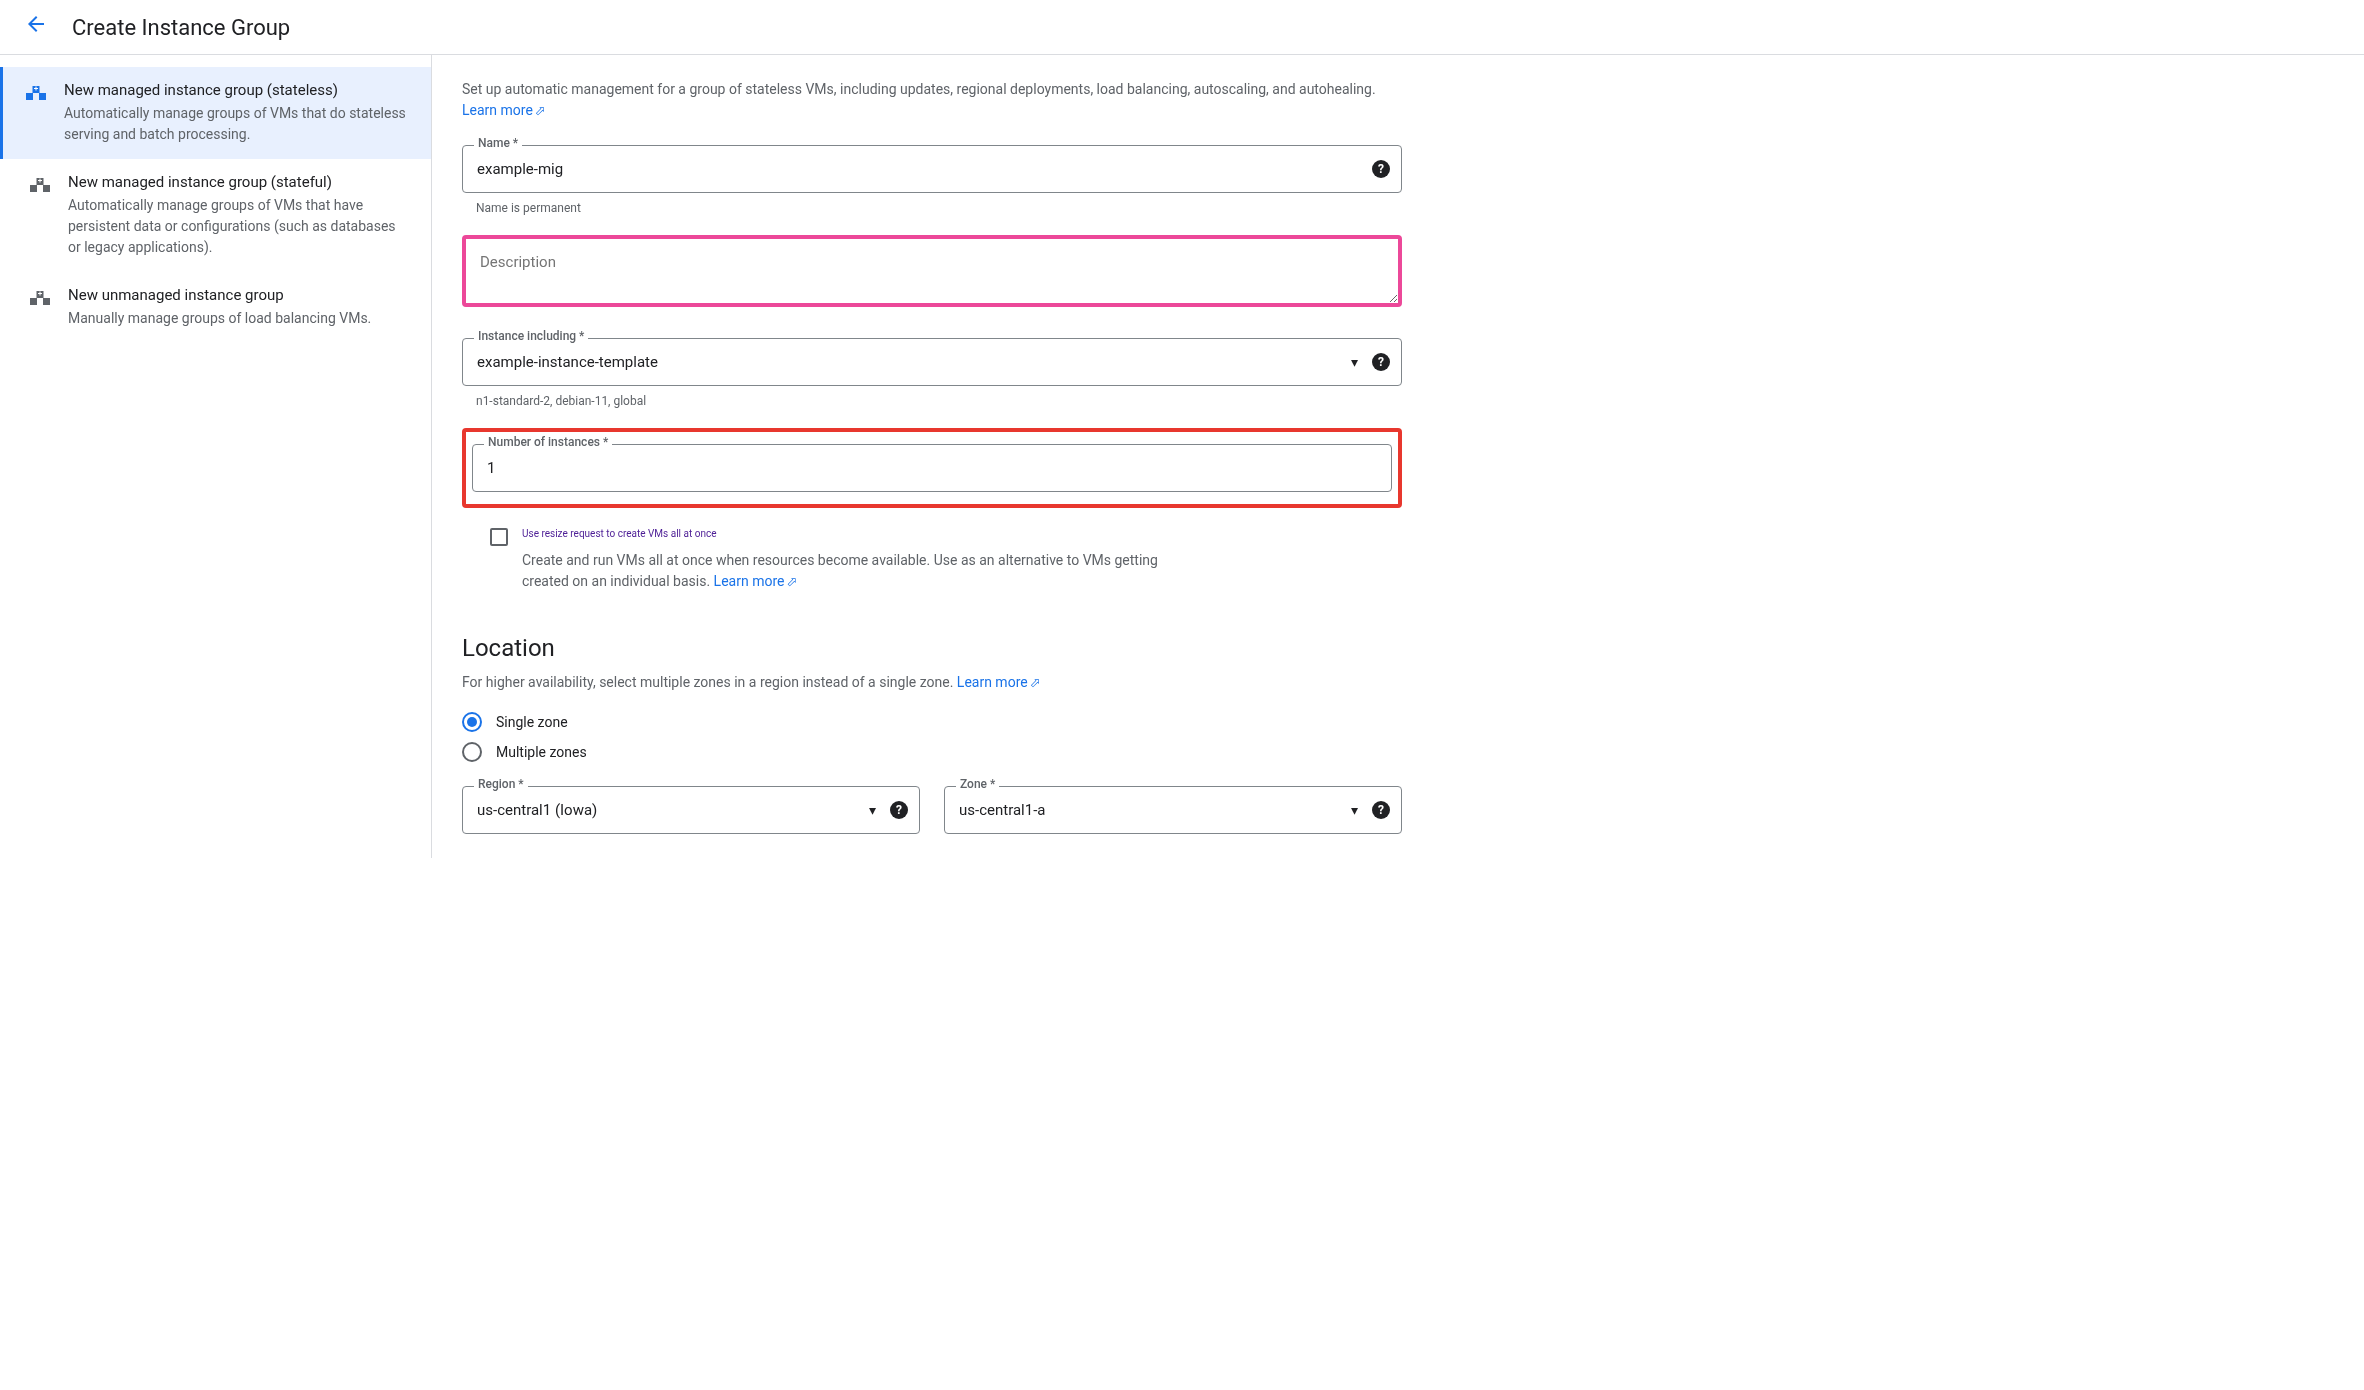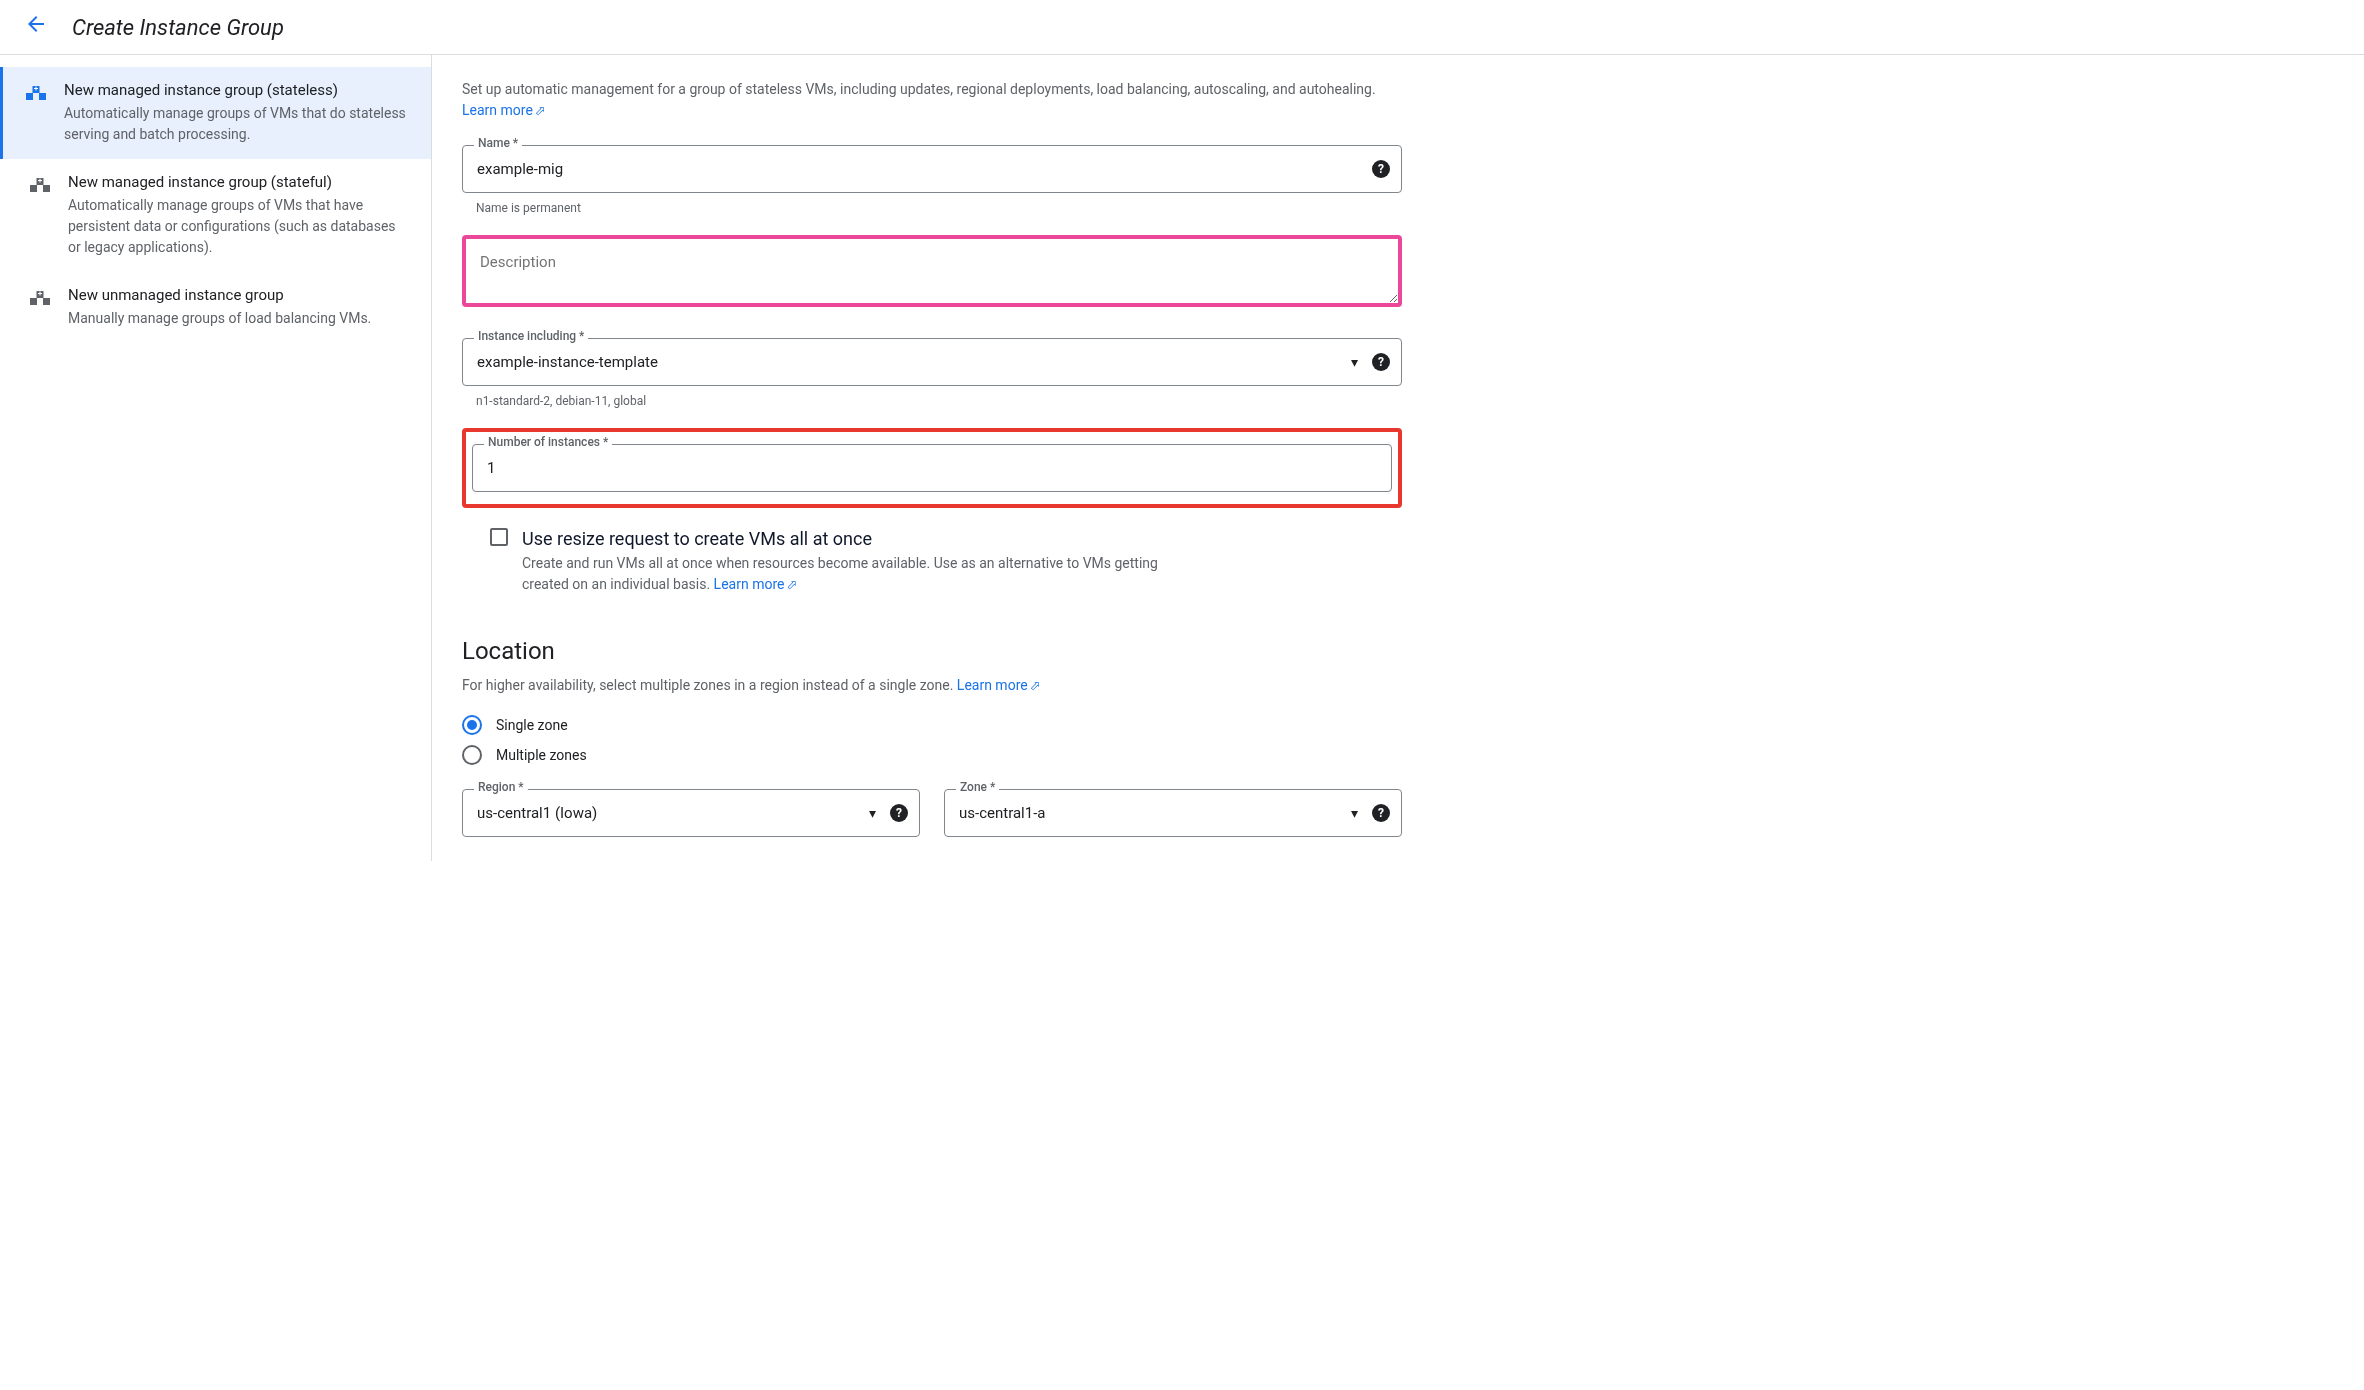--- a/index.html
+++ b/index.html
@@ -1,18 +1,18 @@
 <!DOCTYPE html>
 <html><head>
   <meta charset="utf-8">
   <style>
     * { box-sizing: border-box; margin: 0; padding: 0; }
     body { font-family: 'Google Sans', Roboto, Arial, sans-serif; color: #202124; font-size: 14px; background: #fff; }
     
-    .header { display: flex; align-items: center; padding: 12px 24px; border-bottom: 1px solid #dadce0; font-style: italic; }
+    .header { display: flex; align-items: center; padding: 12px 24px; border-bottom: 1px solid #dadce0; }
     .back-arrow { color: #1a73e8; font-size: 24px; margin-right: 24px; cursor: pointer; }
     .page-title { font-size: 22px; font-weight: 400; color: #202124; }
     
     .layout { display: flex; }
     
     .sidebar { width: 432px; border-right: 1px solid #dadce0; padding-top: 12px; }
     .sidebar-item { display: flex; padding: 14px 20px 14px 28px; cursor: pointer; }
     .sidebar-item.active { background: #e8f0fe; border-left: 3px solid #1a73e8; padding-left: 21px; }
     .sidebar-icon { width: 24px; height: 24px; margin-right: 16px; flex-shrink: 0; margin-top: 2px; }
     .sidebar-content { flex: 1; }
@@ -33,21 +33,21 @@
     
     .help-icon-wrap { position: absolute; right: 12px; top: 50%; transform: translateY(-50%); }
     .help-icon { width: 18px; height: 18px; border-radius: 50%; background: #202124; color: #fff; display: inline-flex; align-items: center; justify-content: center; font-size: 12px; font-weight: bold; cursor: pointer; }
     .dropdown-caret { position: absolute; right: 44px; top: 50%; transform: translateY(-50%); pointer-events: none; }
     
     .highlighted-box { border: 4px solid #e8372e; border-radius: 4px; padding: 12px 6px; margin-bottom: 20px; }
     .highlighted-box .field-wrap { margin-bottom: 0; }
     
     .checkbox-row { display: flex; align-items: flex-start; margin-left: 28px; margin-bottom: 4px; }
     .checkbox { width: 18px; height: 18px; border: 2px solid #5f6368; border-radius: 2px; margin-right: 14px; flex-shrink: 0; cursor: pointer; }
-    .checkbox-label { font-size: 18px; color: #0f172a; }
+    .checkbox-label { font-size: 10px; color: #4c1d95; }
     .checkbox-desc { margin-left: 60px; font-size: 14px; color: #5f6368; line-height: 1.5; max-width: 680px; }
     
     .section-title { font-size: 24px; font-weight: 400; color: #202124; margin-top: 42px; margin-bottom: 12px; }
     .section-desc { font-size: 14px; color: #5f6368; margin-bottom: 22px; }
     
     .radio-row { display: flex; align-items: center; margin-bottom: 10px; cursor: pointer; }
     .radio { width: 20px; height: 20px; border: 2px solid #5f6368; border-radius: 50%; margin-right: 14px; display: flex; align-items: center; justify-content: center; }
     .radio.checked { border-color: #1a73e8; }
     .radio-dot { width: 10px; height: 10px; border-radius: 50%; background: #1a73e8; }
     .radio-label { font-size: 14px; color: #202124; }

